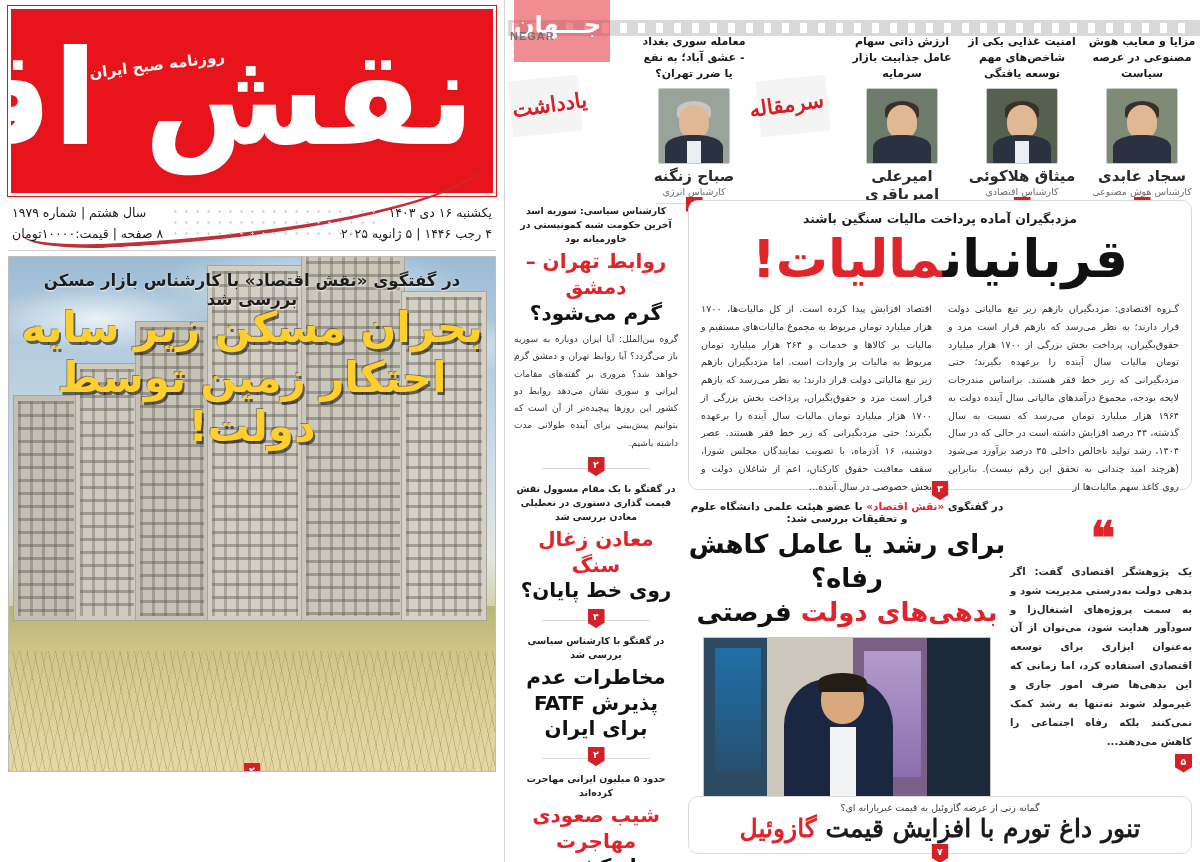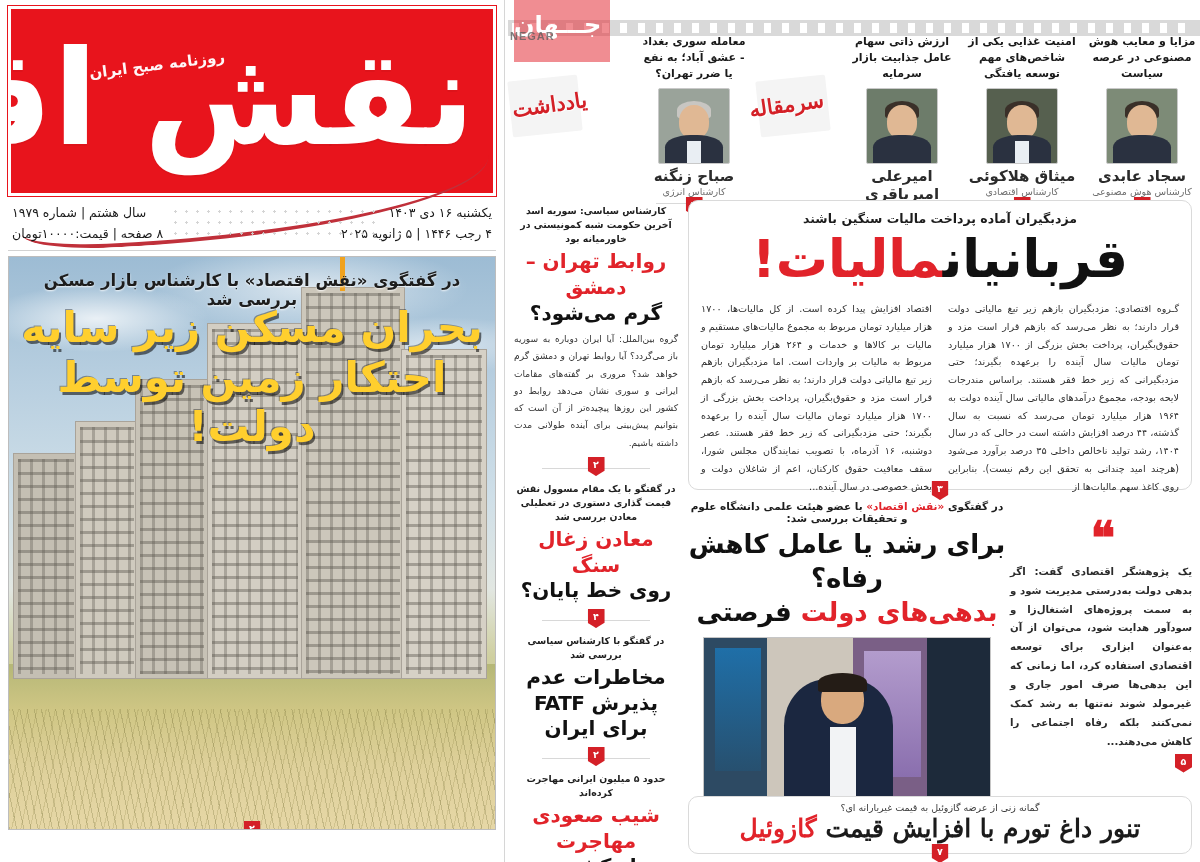--- a/index.html
+++ b/index.html
@@ -63,21 +63,21 @@
   .dateline .dl-left  { position:absolute; left: 4px;  top: 2px; text-align:left;  line-height: 21px; }
   .dateline .dots {
     position:absolute; right: 118px; top: 6px; left: 162px; height: 32px;
     background-image: radial-gradient(circle, #cfcfcf 1.2px, transparent 1.3px);
     background-size: 11px 11px;
     opacity:.9;
   }
   .dateline-rule { position:absolute; left:8px; top:250px; width:488px; height:1px; background:#d2d2d2; }
 
   .hero {
-    position:absolute; left: 8px; top: 256px; width: 488px; height: 574px;
+    position:absolute; left: 8px; top: 256px; width: 488px; height: 516px;
     border:1px solid #bdbdbd; overflow:hidden; background:#b9cfe0;
   }
   .hero-sky {
     position:absolute; inset:0;
     background:
       linear-gradient(180deg, #9dbcd4 0%, #b8cfe0 22%, #cfdfe8 42%, #e2e7e2 58%, #cfcf9f 70%, #d8cf93 100%);
   }
   .hero-clouds {
     position:absolute; left:0; top:0; width:100%; height:220px;
     background:

